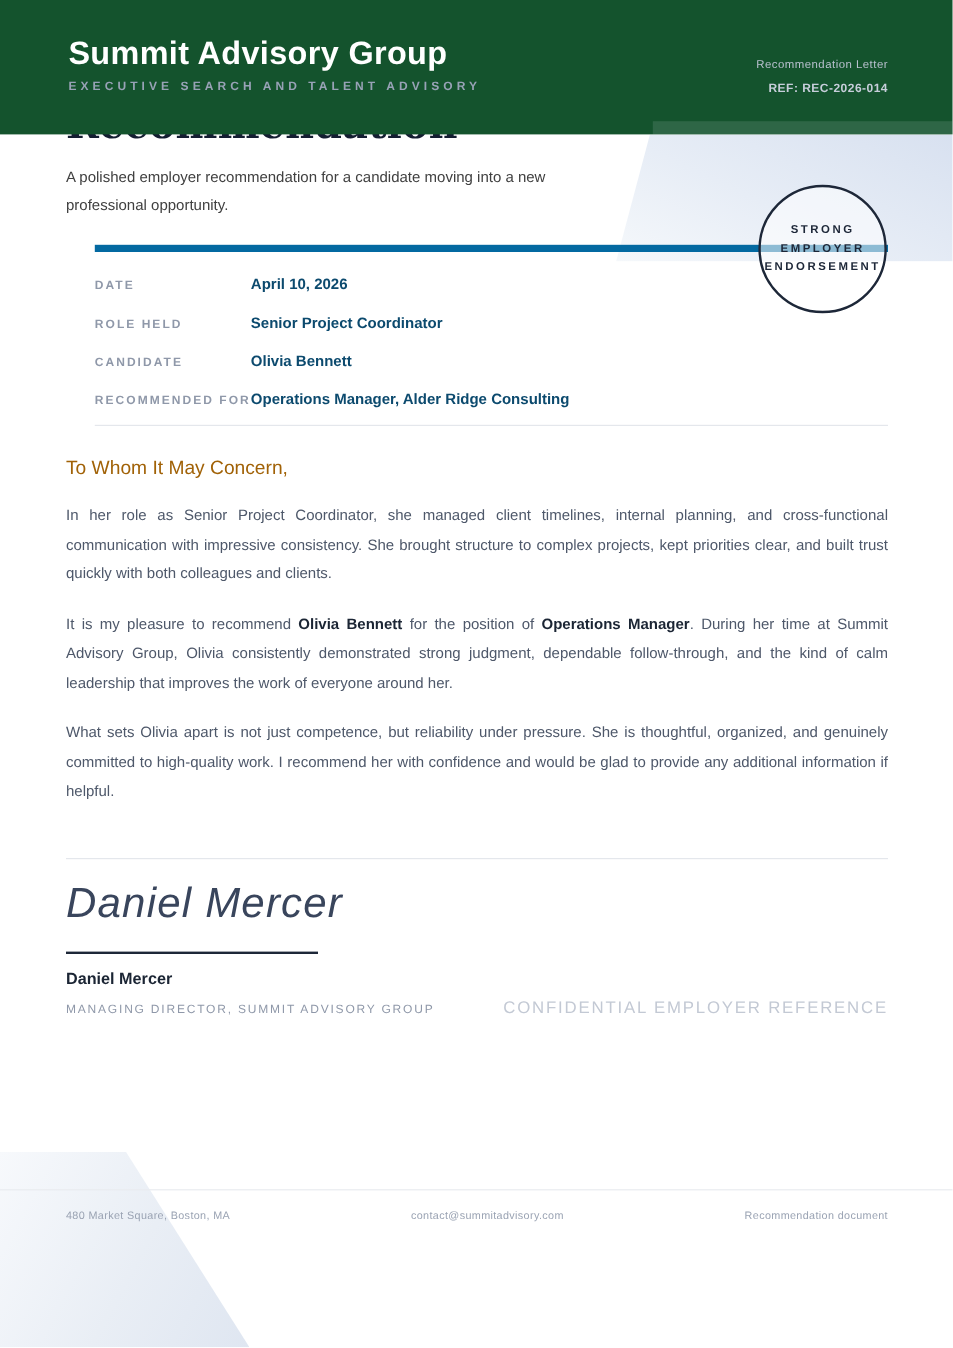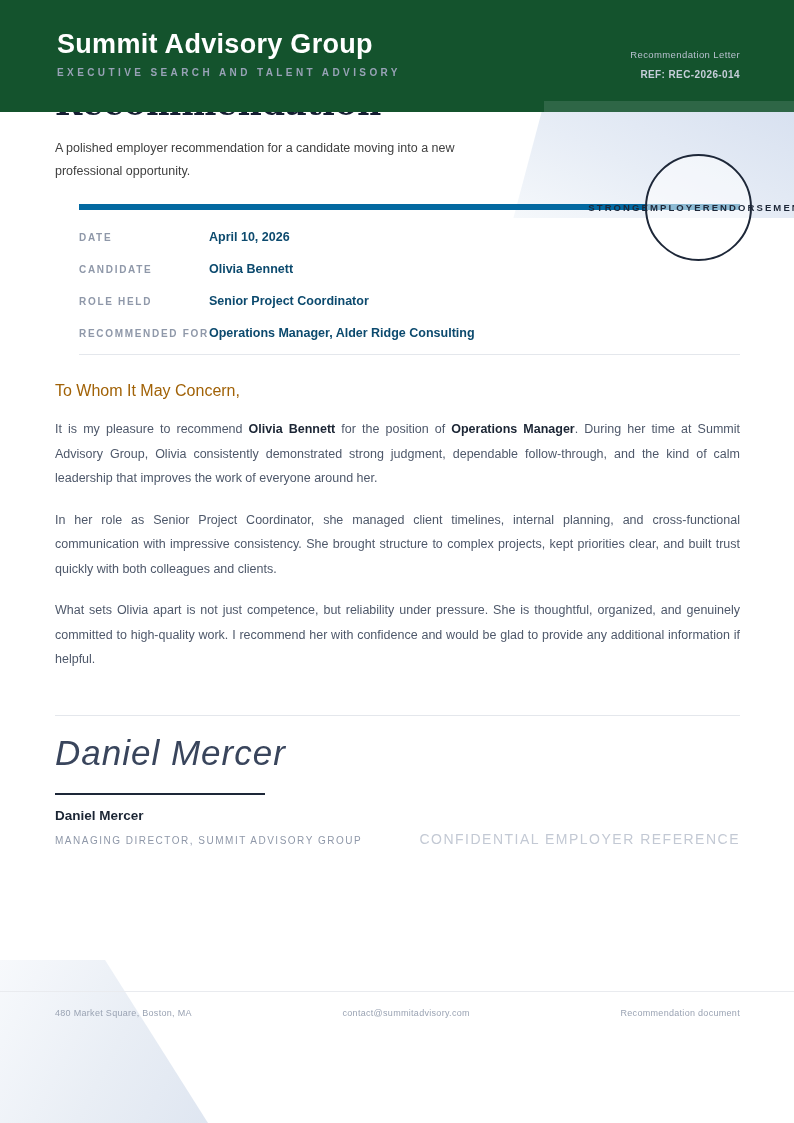--- a/index.html
+++ b/index.html
@@ -40,21 +40,21 @@
     position:absolute; left:0; top:960px; width:208px; height:163px; z-index:0;
     background:linear-gradient(118deg,#f7f9fc 0%,#e9eef5 55%,#dfe6f1 100%);
     clip-path:polygon(0 0, 50.5% 0, 100% 100%, 0 100%);
   }
 
   
   .stamp {
     position:absolute; left:632px; top:154px; width:107px; height:107px; z-index:2;
     border:2.5px solid #1d2738; border-radius:50%;
     background:rgba(255,255,255,0.55);
-    display:flex; flex-direction:row; align-items:center; justify-content:center;margin-left:13px;
+    display:flex; flex-direction:column; align-items:center; justify-content:center;
   }
   .stamp span {
     display:block; color:#1d2738; font-size:9.5px; font-weight:700;
     letter-spacing:2.1px; line-height:15.5px; white-space:nowrap; text-align:center;
   }
 
   
   .content { position:relative; z-index:1; padding:0 54px 0 55px; }
 
   .title {
@@ -134,37 +134,37 @@
       <div>Recommendation</div>
     </div>
     <div class="subtitle">A polished employer recommendation for a candidate moving into a new professional opportunity.</div>
 
     <div class="meta">
       <div class="meta-row">
         <div class="meta-label">DATE</div>
         <div class="meta-value">April 10, 2026</div>
       </div>
       <div class="meta-row">
+        <div class="meta-label">ROLE HELD</div>
+        <div class="meta-value">Senior Project Coordinator</div>
+      </div>
+      <div class="meta-row">
         <div class="meta-label">CANDIDATE</div>
         <div class="meta-value">Olivia Bennett</div>
-      </div>
-      <div class="meta-row">
-        <div class="meta-label">ROLE HELD</div>
-        <div class="meta-value">Senior Project Coordinator</div>
       </div>
       <div class="meta-row" style="margin-bottom:0">
         <div class="meta-label">RECOMMENDED FOR</div>
         <div class="meta-value">Operations Manager, Alder Ridge Consulting</div>
       </div>
     </div>
 
     <div class="letter">
       <div class="greeting">To Whom It May Concern,</div>
+      <p>In her role as Senior Project Coordinator, she managed client timelines, internal planning, and cross-functional communication with impressive consistency. She brought structure to complex projects, kept priorities clear, and built trust quickly with both colleagues and clients.</p>
       <p><span>It is my pleasure to recommend </span><b>Olivia Bennett</b><span> for the position of </span><b>Operations Manager</b><span>. During her time at Summit Advisory Group, Olivia consistently demonstrated strong judgment, dependable follow-through, and the kind of calm leadership that improves the work of everyone around her.</span></p>
-      <p>In her role as Senior Project Coordinator, she managed client timelines, internal planning, and cross-functional communication with impressive consistency. She brought structure to complex projects, kept priorities clear, and built trust quickly with both colleagues and clients.</p>
       <p>What sets Olivia apart is not just competence, but reliability under pressure. She is thoughtful, organized, and genuinely committed to high-quality work. I recommend her with confidence and would be glad to provide any additional information if helpful.</p>
     </div>
 
     <div class="sig-divider"></div>
     <div class="sig-script">Daniel Mercer</div>
     <div class="sig-line"></div>
     <div class="sig-name">Daniel Mercer</div>
     <div class="sig-role-row">
       <div class="sig-role">MANAGING DIRECTOR, SUMMIT ADVISORY GROUP</div>
       <div class="sig-note">CONFIDENTIAL EMPLOYER REFERENCE</div>

